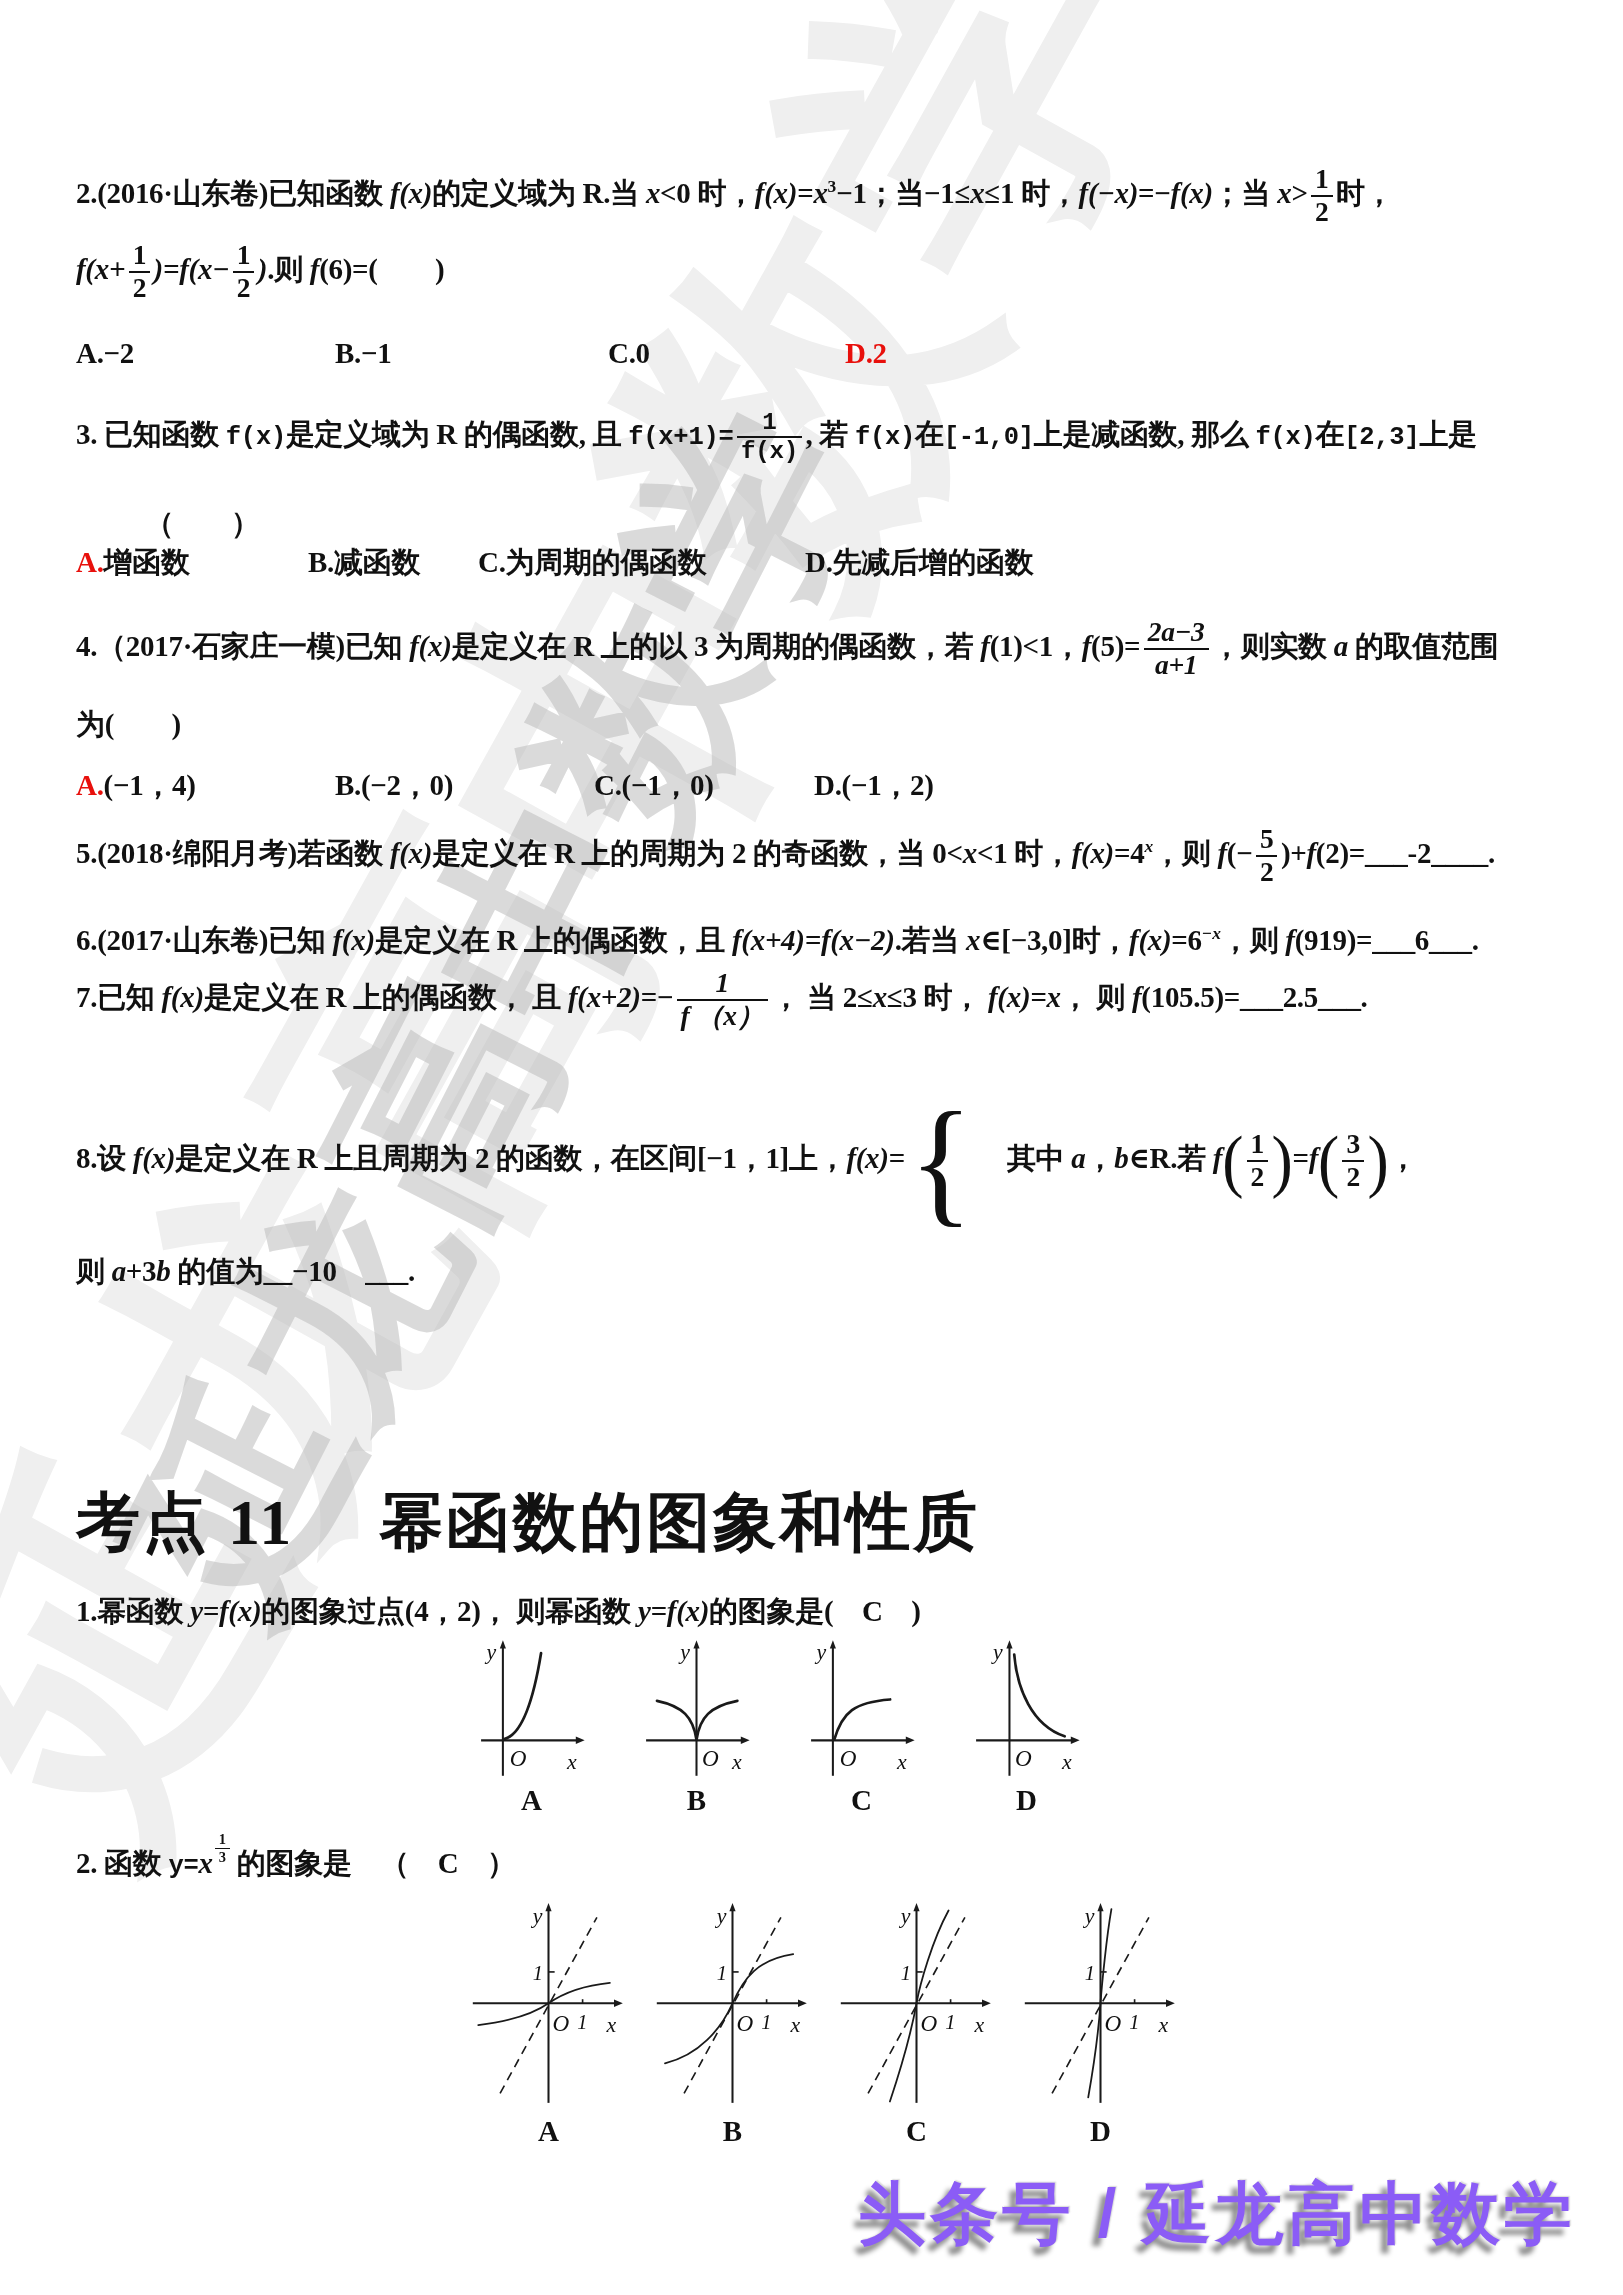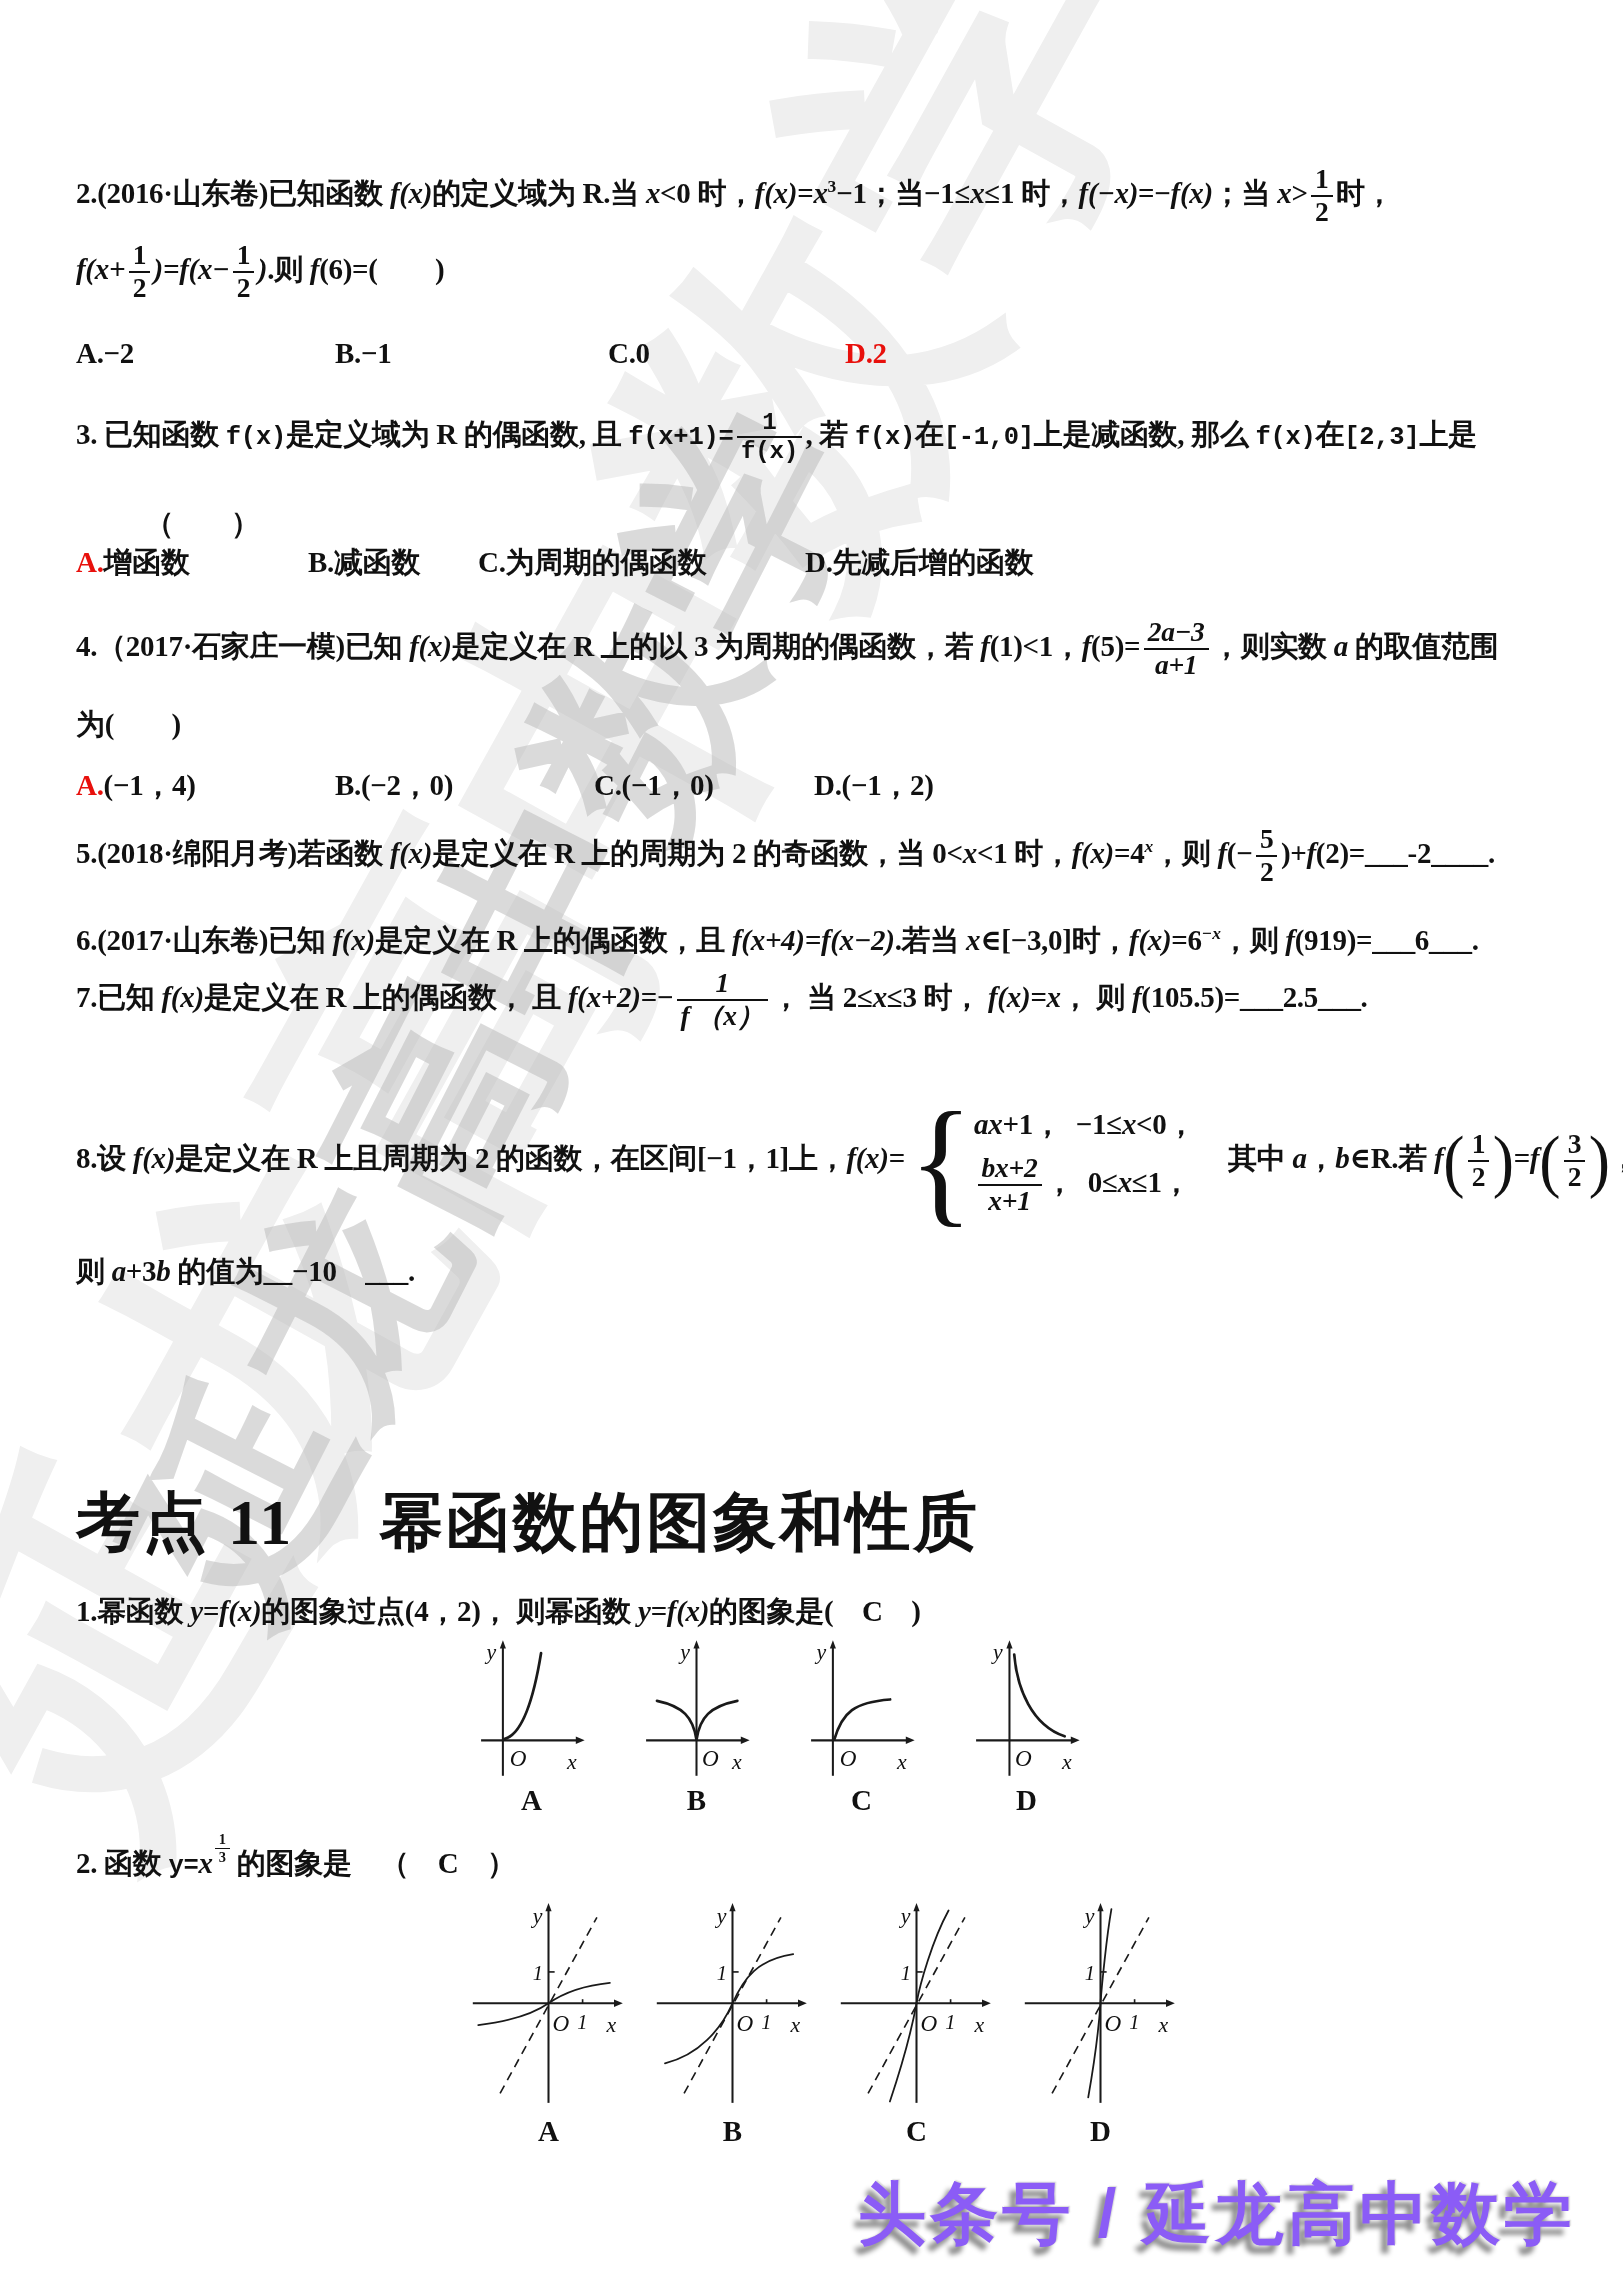--- a/index.html
+++ b/index.html
@@ -99,24 +99,20 @@
   <span><span class="t">C.(−1，0)</span></span>
   <span><span class="t">D.(−1，2)</span></span>
 </div>
 
 <div class="blk" style="top:824px"><span class="t">5.(2018·绵阳月考)若函数 </span><span class="m">f(x)</span><span class="t">是定义在 R 上的周期为 2 的奇函数，当 0&lt;</span><span class="m">x</span><span class="t">&lt;1 时，</span><span class="m">f(x)</span><span class="t">=4</span><sup class="m">x</sup><span class="t">，则 </span><span class="m">f</span><span class="t">(−</span><span class="frac"><span class="fnum">5</span><span class="fden">2</span></span><span class="t">)+</span><span class="m">f</span><span class="t">(2)=___</span><span class="ans">-2</span><span class="t">____.</span></div>
 <div class="blk" style="top:922px"><span class="t">6.(2017·山东卷)已知 </span><span class="m">f(x)</span><span class="t">是定义在 R 上的偶函数，且 </span><span class="m">f(x+4)=f(x−2)</span><span class="t">.若当 </span><span class="m">x</span><span class="t">∈[−3,0]时，</span><span class="m">f(x)</span><span class="t">=6</span><sup class="m">−x</sup><span class="t">，则 </span><span class="m">f</span><span class="t">(919)=___</span><span class="ans">6</span><span class="t">___.</span></div>
 <div class="blk" style="top:968px"><span class="t">7.已知 </span><span class="m">f(x)</span><span class="t">是定义在 R 上的偶函数， 且 </span><span class="m">f(x+2)</span><span class="t">=−</span><span class="frac"><span class="fnum m">1</span><span class="fden m">f （x）</span></span><span class="t">， 当 2≤</span><span class="m">x</span><span class="t">≤3 时， </span><span class="m">f(x)=x</span><span class="t">， 则 </span><span class="m">f</span><span class="t">(105.5)=___</span><span class="ans">2.5</span><span class="t">___.</span></div>
 
 <div class="blk" style="top:1101px"><span class="t">8.设 </span><span class="m">f(x)</span><span class="t">是定义在 R 上且周期为 2 的函数，在区间[−1，1]上，</span><span class="m">f(x)</span><span class="t">=</span><span class="cases">
       <span class="brace">{</span>
-      <span class="crows">
-        <span class="crow"><span class="m">ax</span><span class="t">+1， −1≤</span><span class="m">x</span><span class="t">&lt;0，</span></span>
-        <span class="crow"><span class="frac"><span class="fnum m">bx+2</span><span class="fden m">x+1</span></span><span class="t">， 0≤</span><span class="m">x</span><span class="t">≤1，</span></span>
-      </span>
     </span><span class="t">　其中 </span><span class="m">a</span><span class="t">，</span><span class="m">b</span><span class="t">∈R.若 </span><span class="m">f</span><span class="bigp">
       <span class="bp">(</span>
       <span class="bigpin">
         <span class="frac">
           <span class="fnum">1</span>
           <span class="fden">2</span>
         </span>
       </span>
       <span class="bp">)</span>
     </span><span class="t">=</span><span class="m">f</span><span class="bigp">

